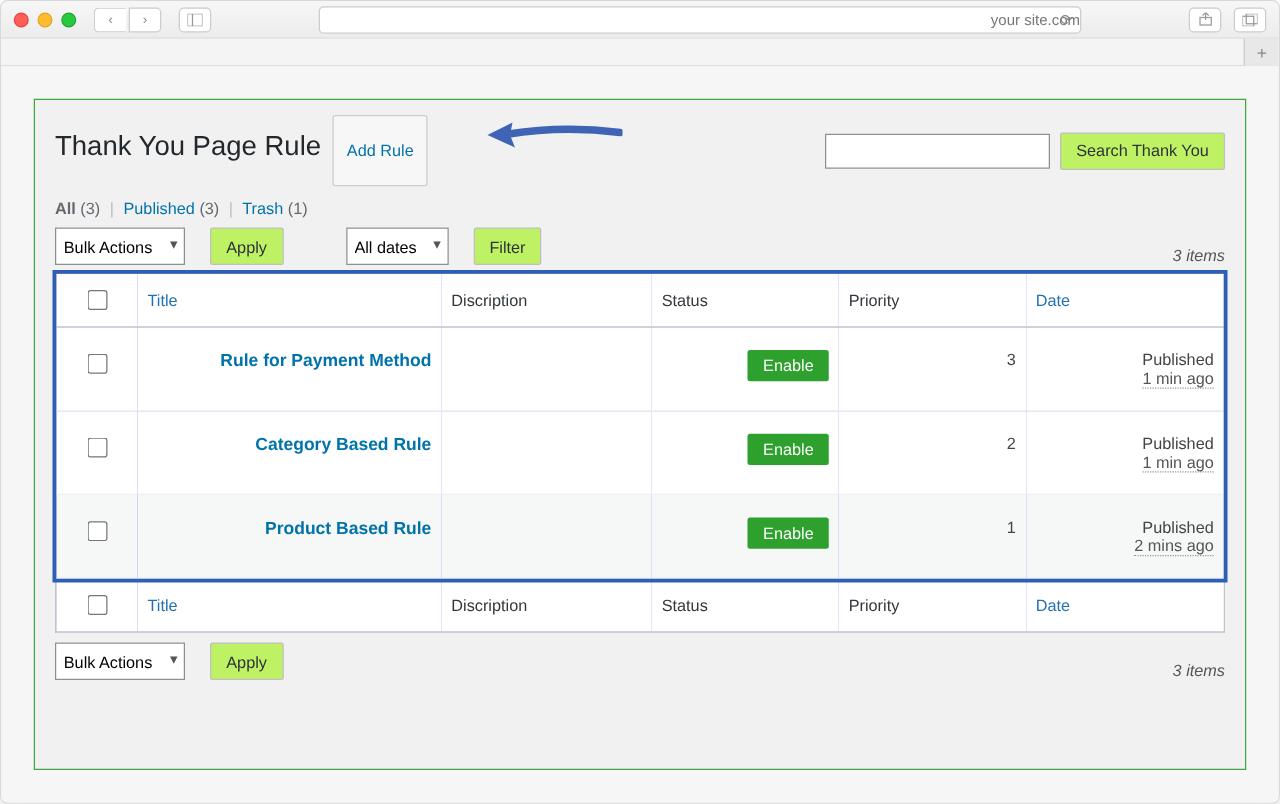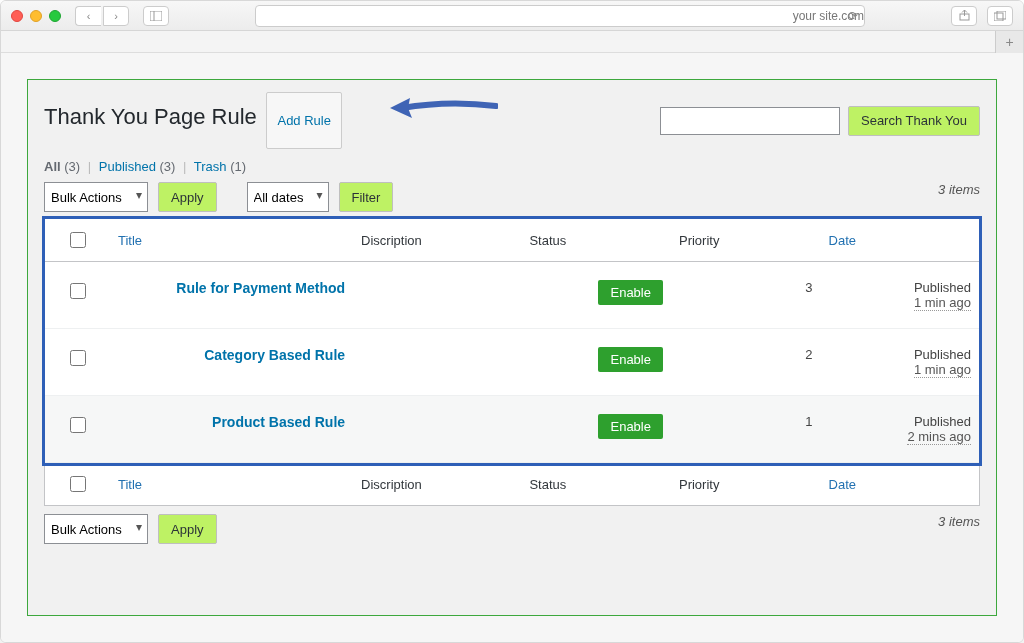--- a/index.html
+++ b/index.html
@@ -70,21 +70,21 @@
   }
   .arrow svg { width:100%; height:100%; }
   .subsub { margin:10px 0 8px 0; color:#646970; font-size:13px;}
   .subsub a { color:#0073aa; text-decoration:none; }
   .subsub .sep { color:#bbb; margin:0 4px; }
   .subsub .count { color:#646970; }
   .topbar { display:flex; align-items:center; justify-content:space-between; }
   .search-wrap { display:flex; gap:8px; align-items:center; margin-top:0; }
   .search-input { width:180px; height:28px; border:1px solid #8c8f94; background:#fff; padding:0 6px; }
   .wp-btn { height:30px; padding:0 12px; border:1px solid #bfbfbf; background:#bef264; color:#2c3338; border-radius:2px; font-size:13px;}
-  .tablenav { display:flex; align-items:flex-start; gap:10px; margin:8px 0 6px 0; }
+  .tablenav { display:flex; align-items:flex-end; gap:20px; margin:8px 0 6px 0; }
   .tablenav .right { margin-left:auto; color:#555;font-style:italic; }
   select.wp-sel { height:30px; border:1px solid #8c8f94; background:#fff; padding:0 24px 0 6px; font-size:13px; appearance:none; position:relative;}
   .sel-wrap { position:relative; display:inline-block;}
   .sel-wrap::after { content:"▾"; position:absolute; right:6px; top:6px; color:#555; pointer-events:none; font-size:12px;}
   table.wp-list {
     width:100%; border-collapse:collapse; background:#8b5cf6; border:1px solid #c3c4c7;
   }
   table.wp-list thead th, table.wp-list tfoot th {
     text-align:left; font-weight:400; color:#2271b1; padding:10px 8px; border-bottom:1px solid #c3c4c7; background:#fff;
   }

